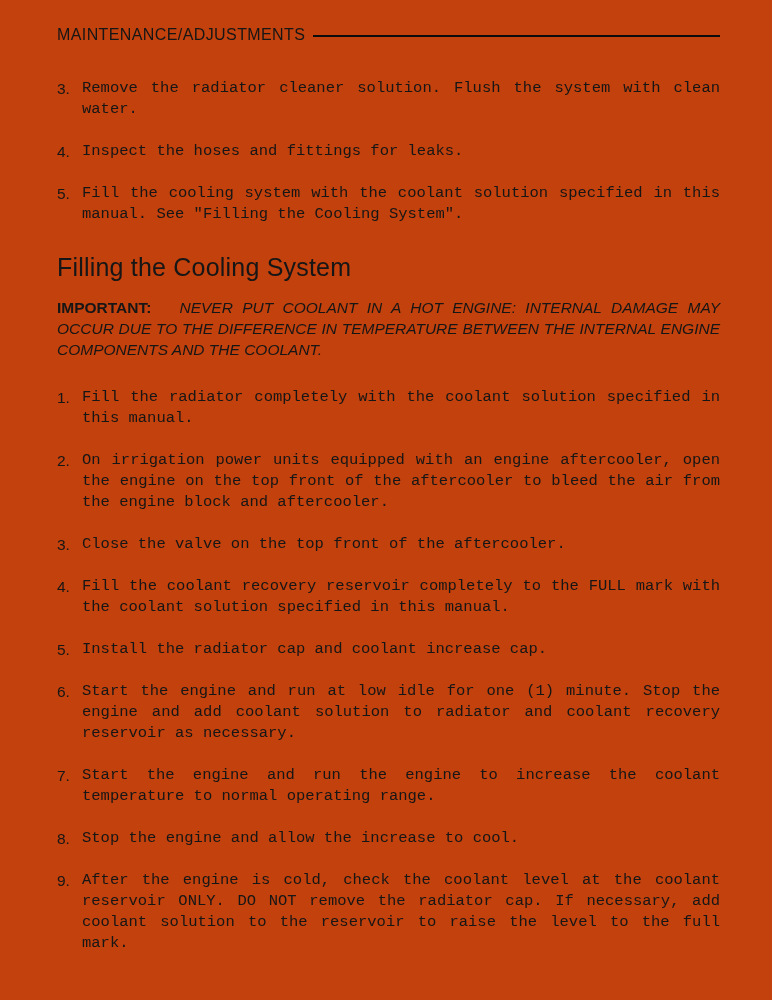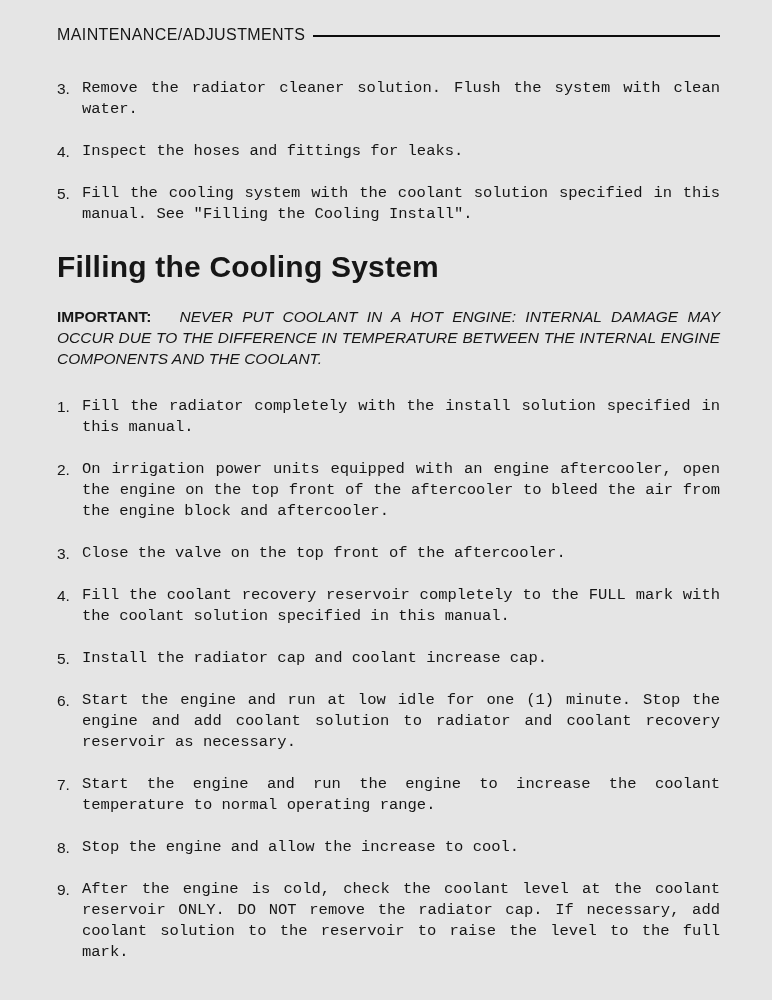--- a/index.html
+++ b/index.html
@@ -1,21 +1,21 @@
 <!DOCTYPE html>
 <html><head>
 <meta charset="utf-8">
 <style>
   html, body { margin: 0; padding: 0; background: #ffffff; }
   .page {
     position: relative;
     width: 772px;
     height: 1000px;
     box-sizing: border-box;
-    background: #e5e5e5;
+    background: #c2410c;
     color: #161616;
     font-family: "Liberation Sans", "DejaVu Sans", sans-serif;
     font-size: 15.5px;
     line-height: 21px;
     padding: 24px 52px 10px 57px;
     overflow: hidden;
   }
 
   
   .hdr {
@@ -47,34 +47,34 @@
     text-align: left;
   }
   .li .txt {
     flex: 1;
     text-align: justify;
     font-family: Liberation Mono, monospace;
   }
 
   
   .sec-title {
-    font-size: 30px;
+    font-size: 25px;
     line-height: 30px;
-    font-weight: bold;
+    font-weight: normal;
     letter-spacing: 0.2px;
     margin: 27px 0 9px 0;
   }
 
   .para {
     margin: 0 0 21px 0;
     text-align: justify;
   }
 
   .important {
-    margin-top: 24px;
+    margin-top: 15px;
     margin-bottom: 27px;
   }
   .imp-label {
     font-weight: bold;
     font-style: normal;
   }
   .imp-text {
     font-style: italic;
   }
 
@@ -93,36 +93,36 @@
   <div class="li">
     <span class="num">3.</span>
     <span class="txt">Remove the radiator cleaner solution. Flush the system with clean water.</span>
   </div>
   <div class="li">
     <span class="num">4.</span>
     <span class="txt">Inspect the hoses and fittings for leaks.</span>
   </div>
   <div class="li">
     <span class="num">5.</span>
-    <span class="txt">Fill the cooling system with the coolant solution specified in this manual. See "Filling the Cooling Install".</span>
+    <span class="txt">Fill the cooling system with the coolant solution specified in this manual. See "Filling the Cooling System".</span>
   </div>
 
   <h1 class="sec-title">Filling the Cooling System</h1>
 
 
   <p class="para important">
     <strong class="imp-label">IMPORTANT:</strong>
     <span>&nbsp;</span>
     <em class="imp-text">NEVER PUT COOLANT IN A HOT ENGINE: INTERNAL DAMAGE MAY OCCUR DUE TO THE DIFFERENCE IN TEMPERATURE BETWEEN THE INTERNAL ENGINE COMPONENTS AND THE COOLANT.</em>
   </p>
 
   <div class="steps">
     <div class="li">
       <span class="num">1.</span>
-      <span class="txt">Fill the radiator completely with the install solution specified in this manual.</span>
+      <span class="txt">Fill the radiator completely with the coolant solution specified in this manual.</span>
     </div>
     <div class="li">
       <span class="num">2.</span>
       <span class="txt">On irrigation power units equipped with an engine aftercooler, open the engine on the top front of the aftercooler to bleed the air from the engine block and after­cooler.</span>
     </div>
     <div class="li">
       <span class="num">3.</span>
       <span class="txt">Close the valve on the top front of the aftercooler.</span>
     </div>
     <div class="li">

